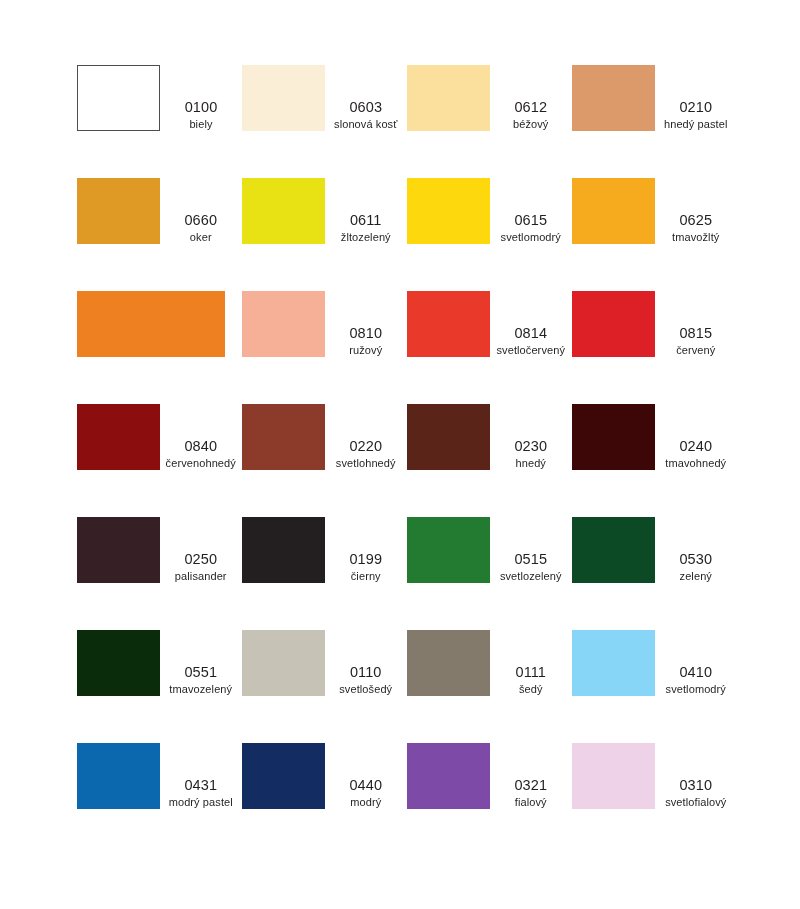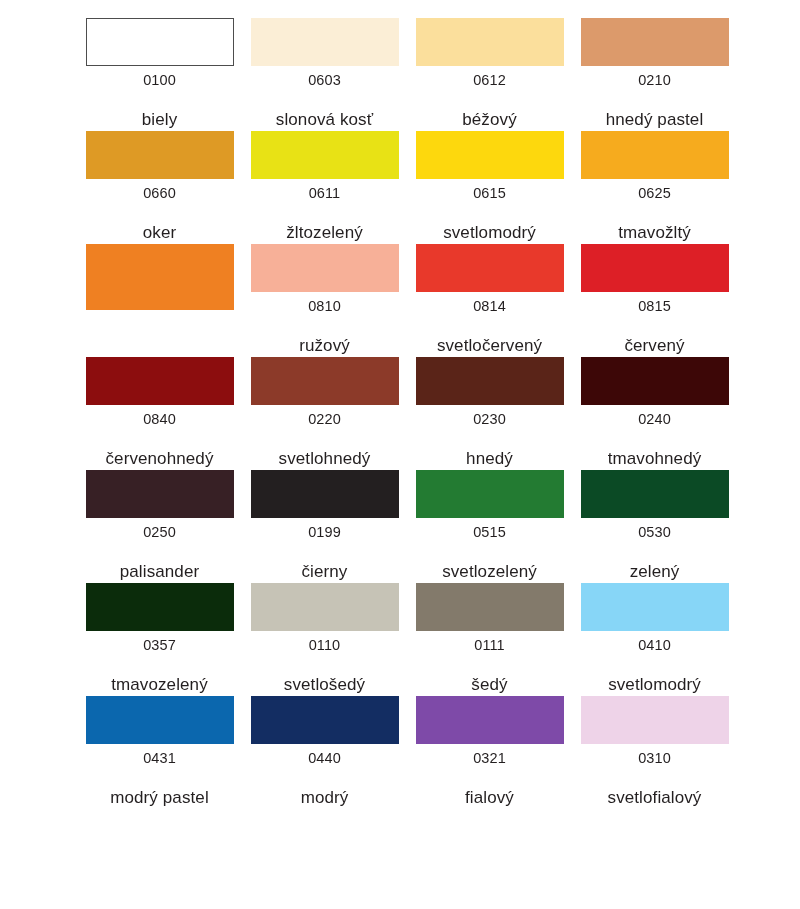--- a/index.html
+++ b/index.html
@@ -24,22 +24,21 @@
     grid-auto-rows: 113px;
     row-gap: 0px;
     column-gap: 0px;
     align-content: start;
   }
 
   .swatch-cell {
     width: 165px;
     height: 113px;
     display: flex;
-    flex-direction: column;
-    align-items: center;
+    align-items: flex-end;
   }
   .swatch-cell.empty-cell {
     visibility: hidden;
   }
 
   .swatch-chip {
     width: 148px;
     height: 66px;
     display: block;
   }
@@ -55,24 +54,23 @@
     line-height: 1.28;
   }
   .swatch-code {
     display: block;
     font-size: 14.5px;
     letter-spacing: 0.1px;
     white-space: nowrap;
   }
   .swatch-label {
     display: block;
-    font-size: 17px;
+    font-size: 11px;
     letter-spacing: 0.1px;
     white-space: nowrap;
-    margin-top: 20px;
   }
 </style>
 </head>
 <body>
 
 <main id="swatch-grid">
     <div class="swatch-cell">
       <div class="swatch-chip has-outline" style="background-color: rgb(255, 255, 255);"></div>
       <div class="swatch-caption">
         <span class="swatch-code">0100</span>
@@ -204,21 +202,21 @@
     <div class="swatch-cell">
       <div class="swatch-chip" style="background-color: rgb(11, 74, 37);"></div>
       <div class="swatch-caption">
         <span class="swatch-code">0530</span>
         <span class="swatch-label">zelený</span>
       </div>
     </div>
     <div class="swatch-cell">
       <div class="swatch-chip" style="background-color: rgb(11, 44, 11);"></div>
       <div class="swatch-caption">
-        <span class="swatch-code">0357</span>
+        <span class="swatch-code">0551</span>
         <span class="swatch-label">tmavozelený</span>
       </div>
     </div>
     <div class="swatch-cell">
       <div class="swatch-chip" style="background-color: rgb(198, 195, 182);"></div>
       <div class="swatch-caption">
         <span class="swatch-code">0110</span>
         <span class="swatch-label">svetlošedý</span>
       </div>
     </div>

